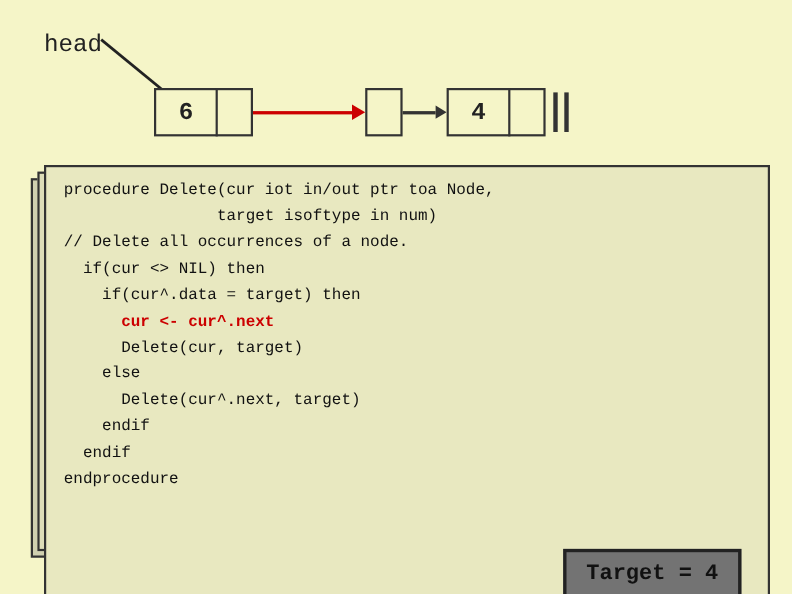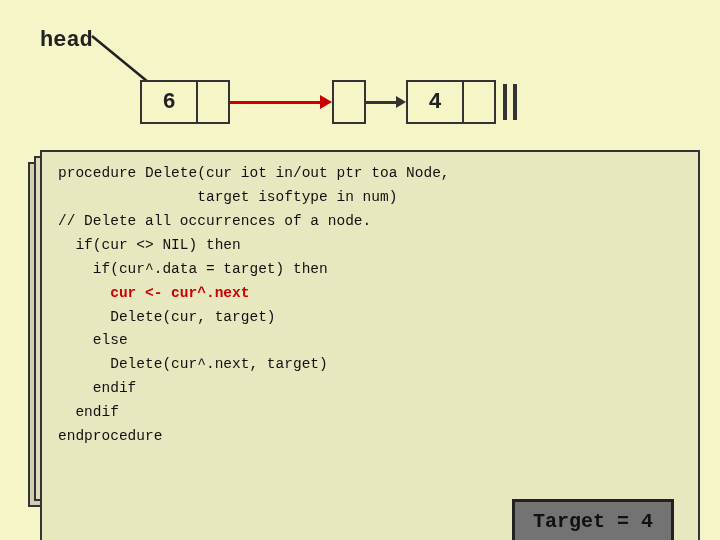--- a/index.html
+++ b/index.html
@@ -11,21 +11,21 @@
       font-family: 'Courier New', Courier, monospace;
       overflow: hidden;
       position: relative;
     }
 
     .head-label {
       position: absolute;
       top: 28px;
       left: 40px;
       font-size: 22px;
-      font-weight: bold;
+      font-weight: normal;
       color: #222;
     }
 
     
     .linked-list {
       position: absolute;
       top: 80px;
       left: 140px;
       display: flex;
       align-items: center;

